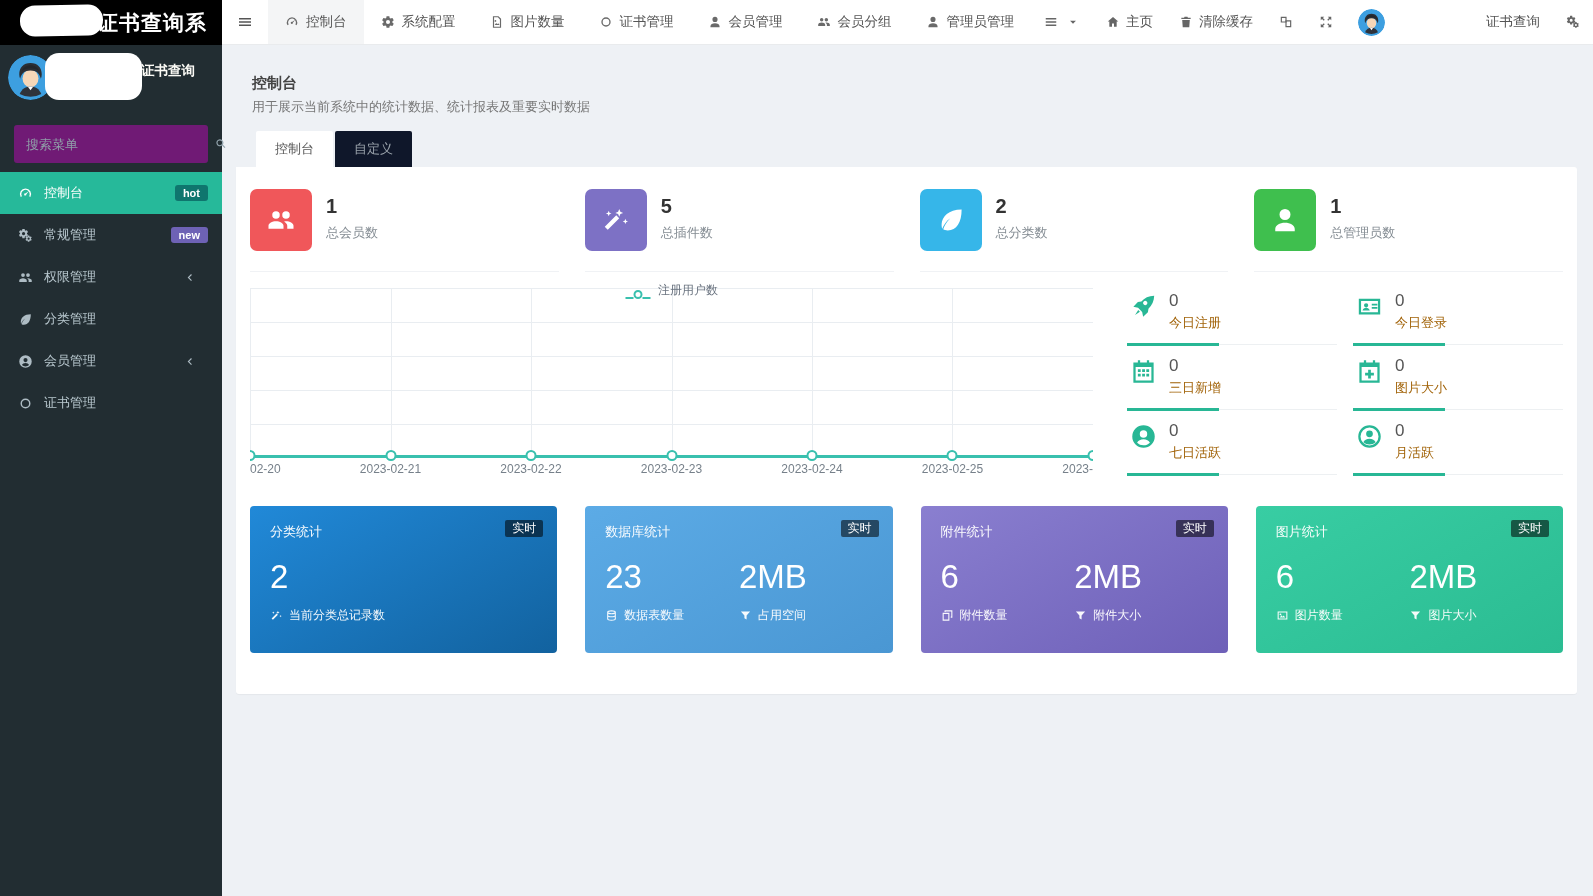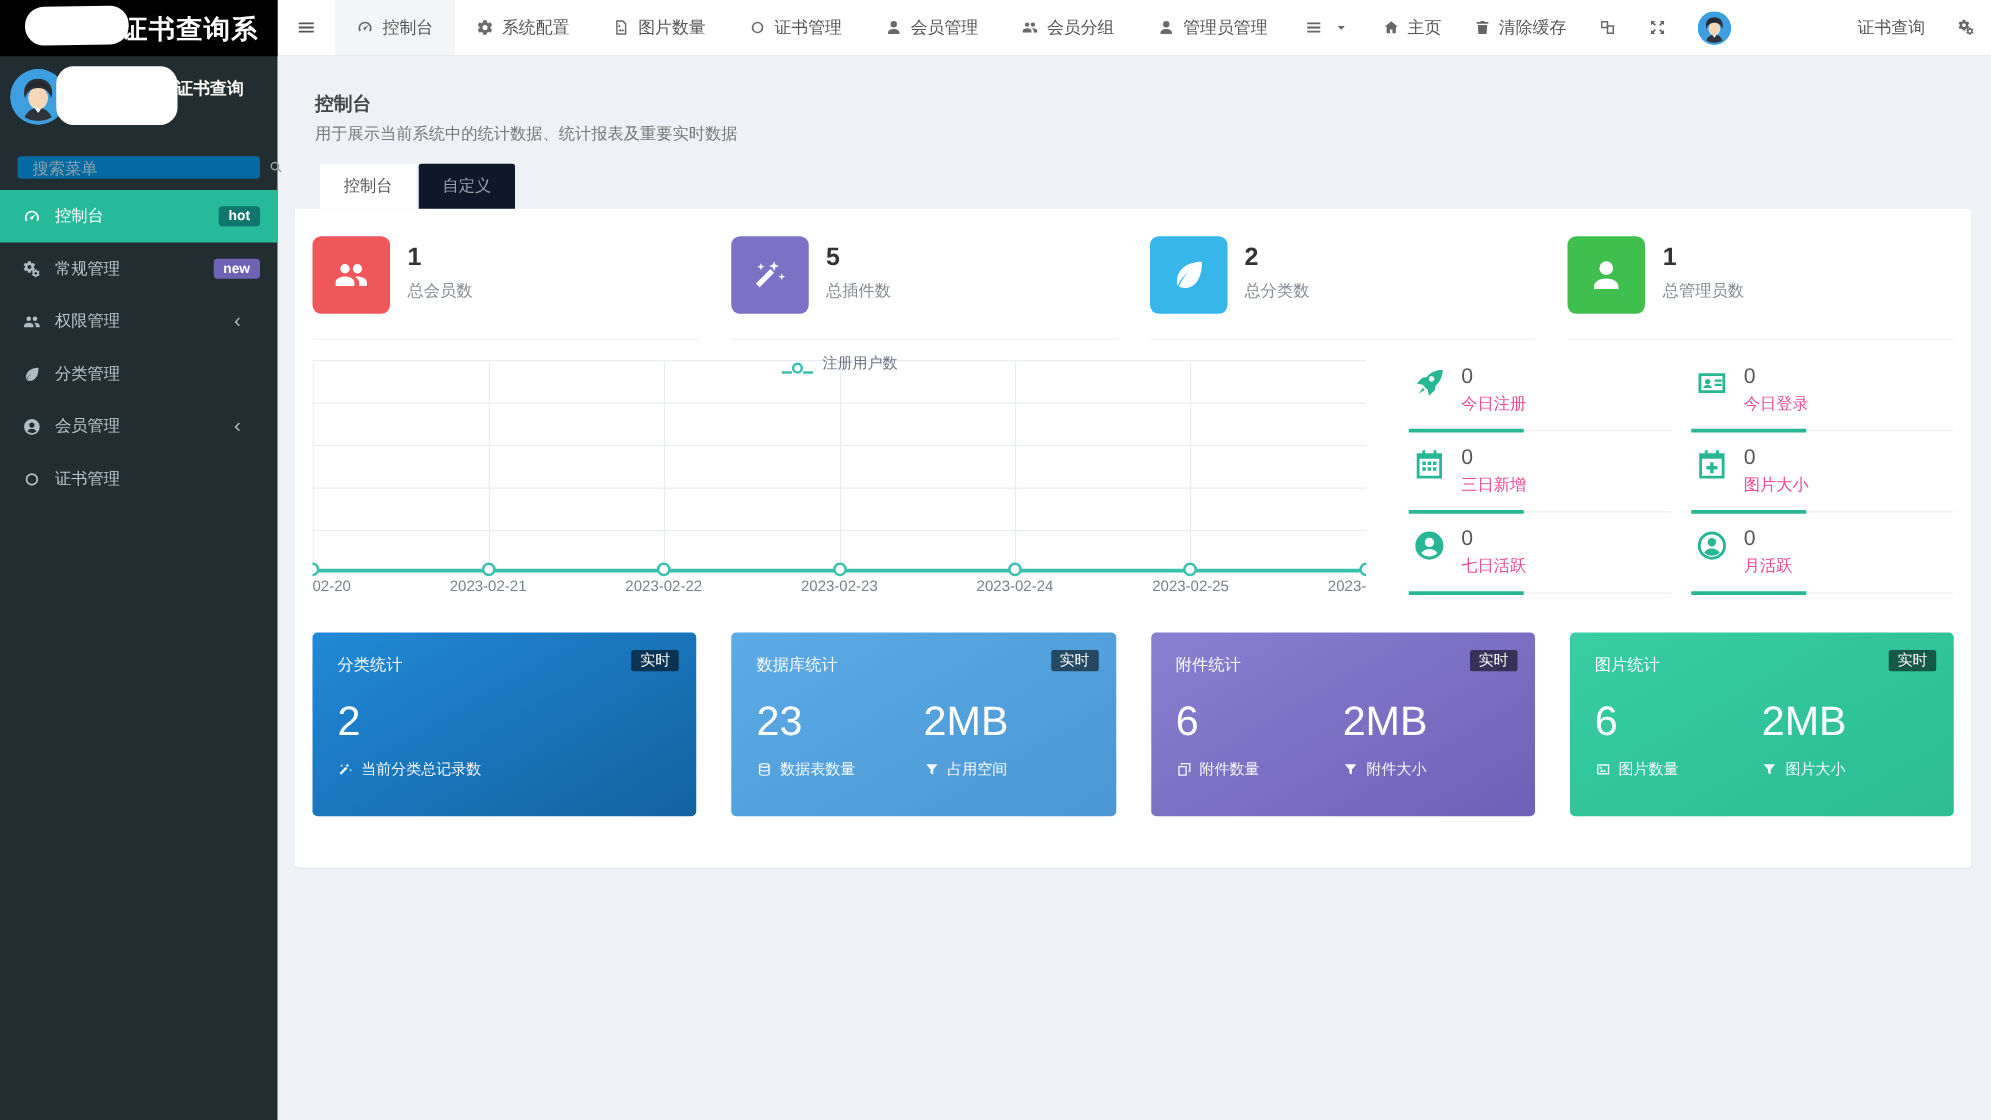--- a/index.html
+++ b/index.html
@@ -18,21 +18,21 @@
   .brand-text{position:absolute;left:97px;top:9px;color:#fff;font-size:21px;font-weight:bold;letter-spacing:1px;white-space:nowrap}
   .redaction{position:absolute;background:#fff;z-index:6}
   .blob-logo{left:20px;top:5px;width:83px;height:31px;border-radius:15px;transform:rotate(-1deg)}
   .user-panel{position:relative;height:62px;margin-top:6px}
   .avatar{position:absolute;left:8px;top:4px;width:45px;height:45px;border-radius:50%;overflow:hidden}
   .avatar svg{width:100%;height:100%}
   .user-name{position:absolute;left:141px;top:11px;font-weight:bold;font-size:13.5px;color:#fcfbf6;white-space:nowrap}
   .blob-user{left:45px;top:2px;width:97px;height:47px;border-radius:14px}
   .user-status{position:absolute;left:62px;top:33px;display:flex;align-items:center;gap:7px;color:#ededed;font-size:12.5px}
   .user-status .dot{width:10px;height:10px;border-radius:50%;background:#2cc08e;display:inline-block}
-  .search-box{margin:12px 14px 0;height:18px;background:#0369a1;border-radius:3px;display:flex;align-items:center}
+  .search-box{margin:12px 14px 0;height:38px;background:#701a75;border-radius:3px;display:flex;align-items:center}
   .search-box input{flex:1;background:transparent;border:0;outline:none;color:#eee;font-size:13px;padding:0 12px;font-family:inherit}
   .search-box input::placeholder{color:#90a0a9}
   .search-btn{width:34px;height:34px;display:flex;align-items:center;justify-content:center;color:#93a4ad;font-size:14px;cursor:pointer}
   .side-menu{margin-top:9px}
   .menu-item{height:42px;display:flex;align-items:center;padding:0 14px;color:#b8c7ce;font-size:13px;cursor:pointer}
   .menu-item .ico{width:22px;font-size:15px;margin-right:8px;color:#aebcc4}
   .menu-item.active{background:#26b99a;color:#fff}
   .menu-item.active .ico{color:#fff}
   .menu-badge{margin-left:auto;color:#fff;font-size:11px;font-weight:bold;padding:2.5px 8px;border-radius:3px;line-height:1}
   .menu-chevron{margin-left:auto;color:#8a98a0;font-size:12px}
@@ -87,21 +87,21 @@
   .legend .ltext{margin-left:8px;font-size:12px;color:#6b7480}
 
   .mini-grid{flex:1;margin-left:34px;padding-top:14px;display:grid;grid-template-columns:1fr 1fr;column-gap:16px;grid-auto-rows:65px;align-content:start}
   .mini{position:relative;padding-top:5px}
   .mini::after{content:"";position:absolute;left:0;right:0;bottom:6px;height:1px;background:#edf0f2}
   .mini::before{content:"";position:absolute;left:0;bottom:5px;width:92px;height:3px;background:#28b795;z-index:1}
   .mini-inner{display:flex;align-items:flex-start}
   .mini .ico{font-size:27px;color:#28b795;width:32px;flex:none;margin-top:2px}
   .mini-body{margin-left:10px}
   .mini-value{font-size:17px;color:#555}
-  .mini-label{font-size:13px;color:#ec4899;margin-top:3px}
+  .mini-label{font-size:13px;color:#a16207;margin-top:3px}
 
   
   .cards-row{display:flex;gap:28px;margin-top:22px}
   .card{flex:1;height:147px;border-radius:4px;position:relative;color:#fff;padding:17px 20px 0}
   .card-title{font-size:13px;opacity:.97}
   .card-badge{position:absolute;top:14px;right:14px;background:rgba(0,0,0,.55);font-size:12px;padding:0 7px;border-radius:2px}
   .card-metrics{display:flex;margin-top:17px}
   .metric{width:50%}
   .metric.full{width:100%}
   .metric-value{font-size:33px;line-height:1.15;font-weight:400}

